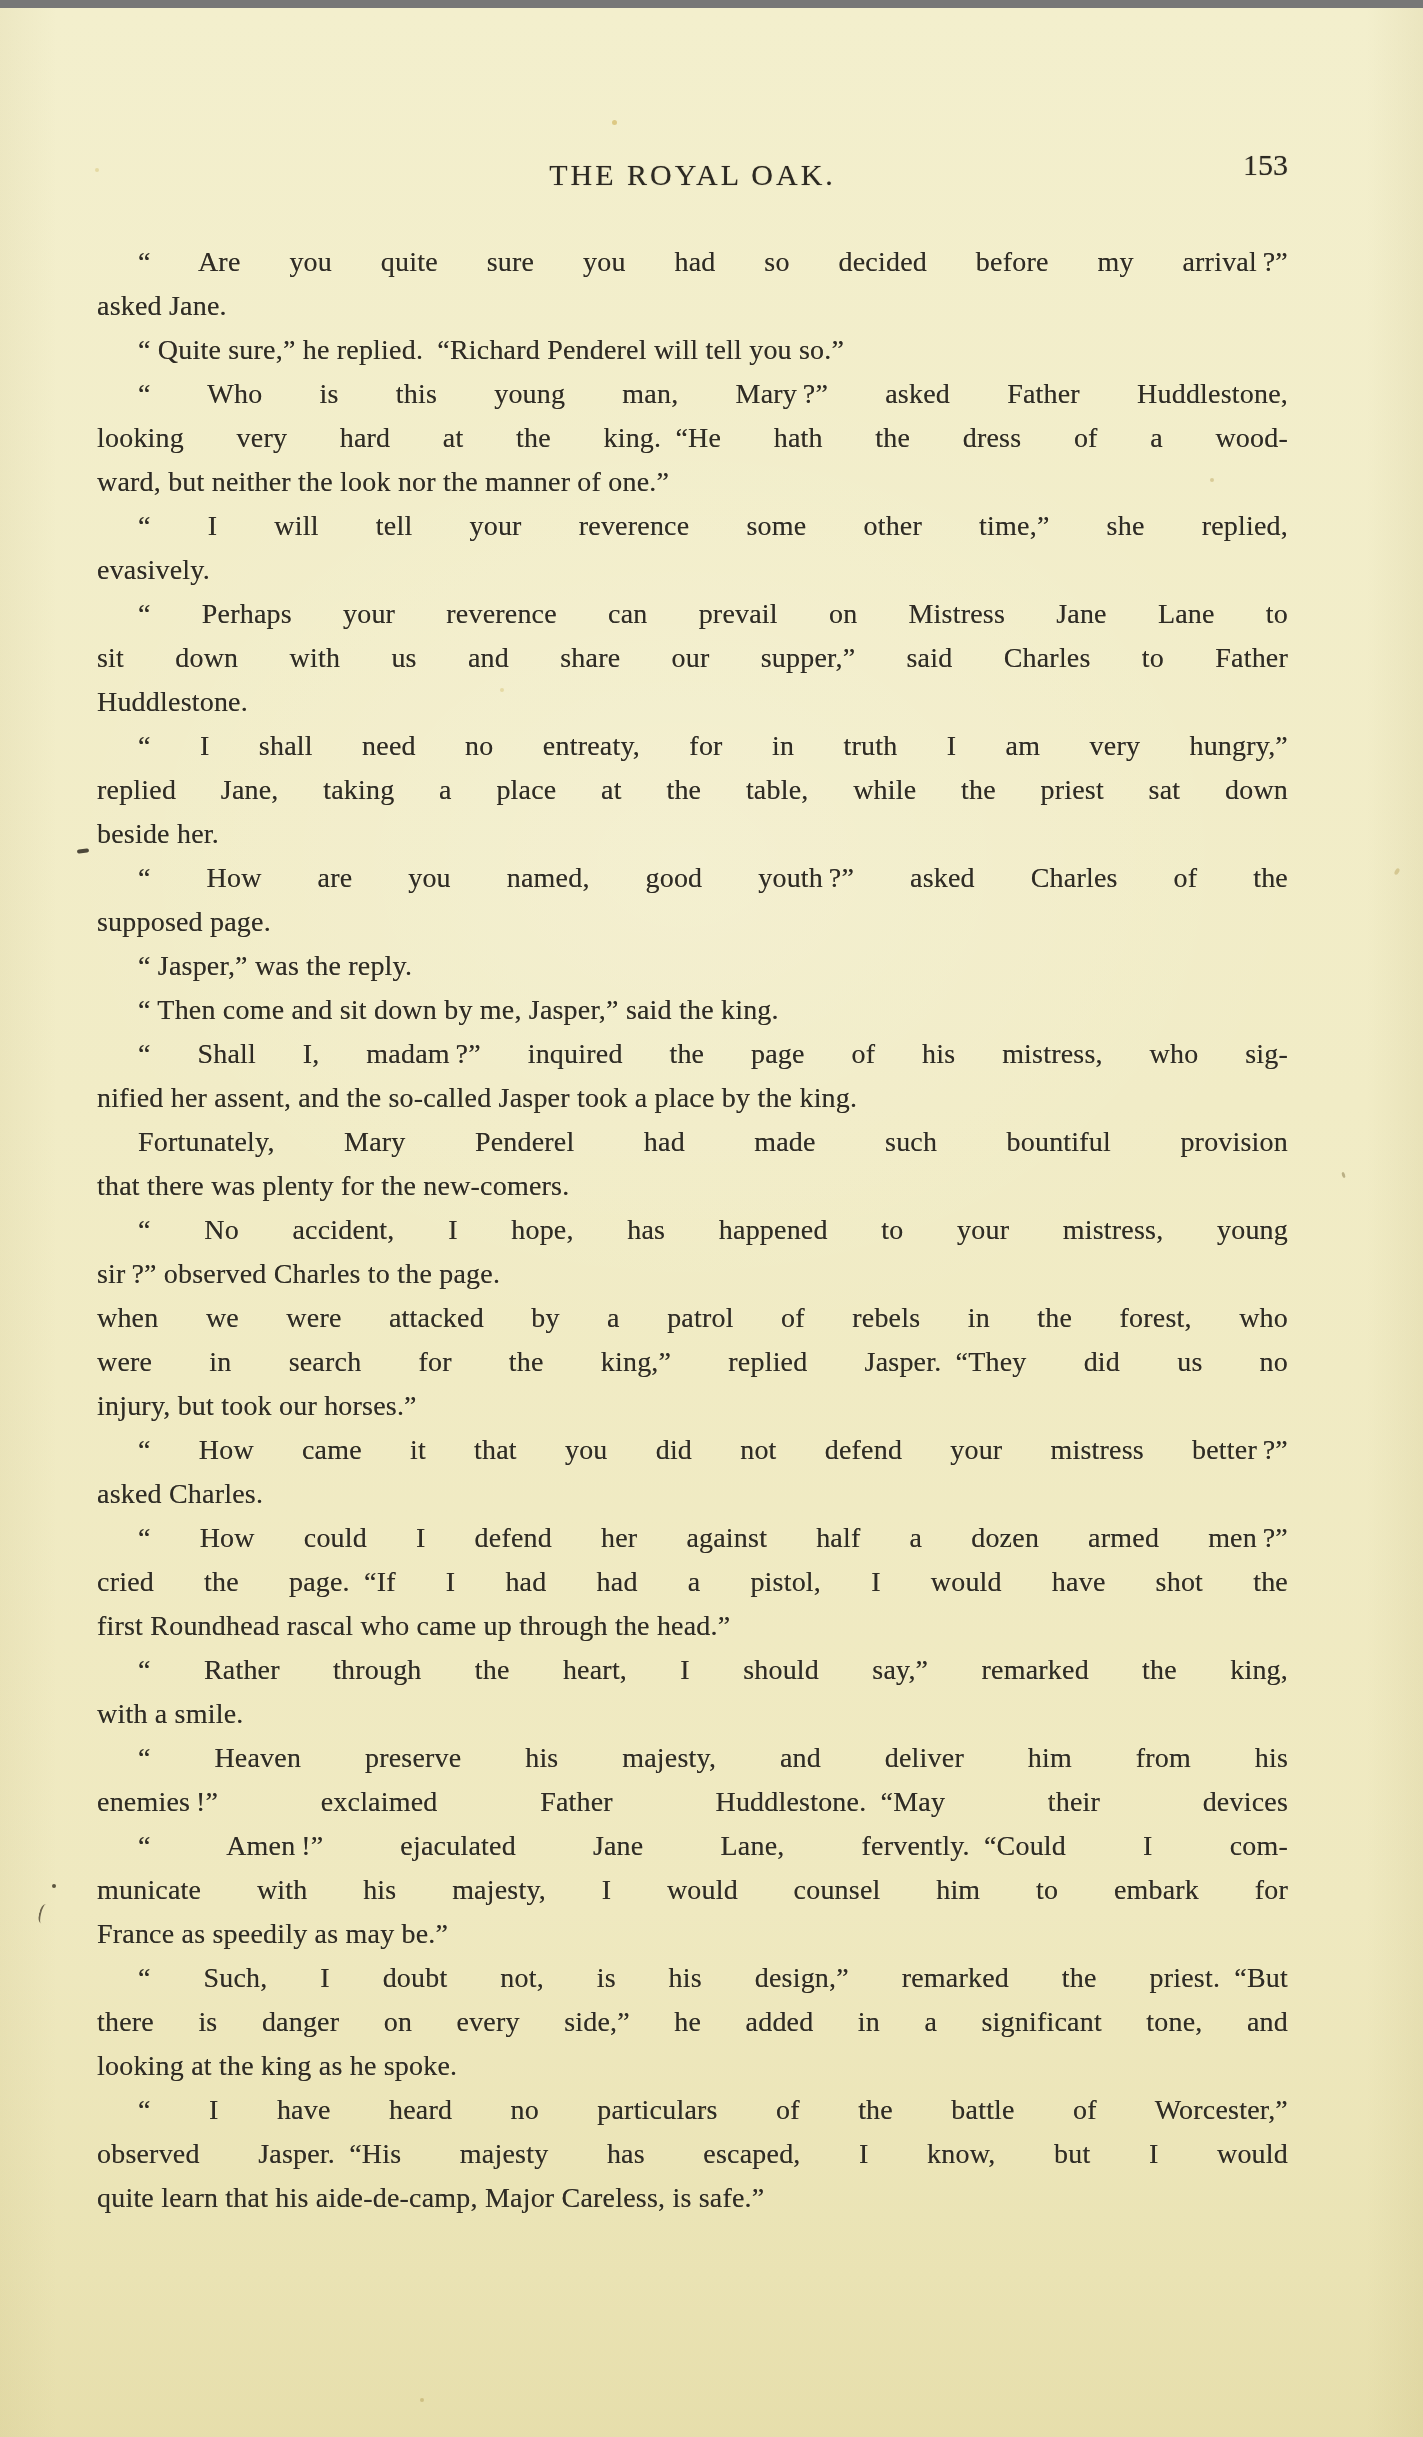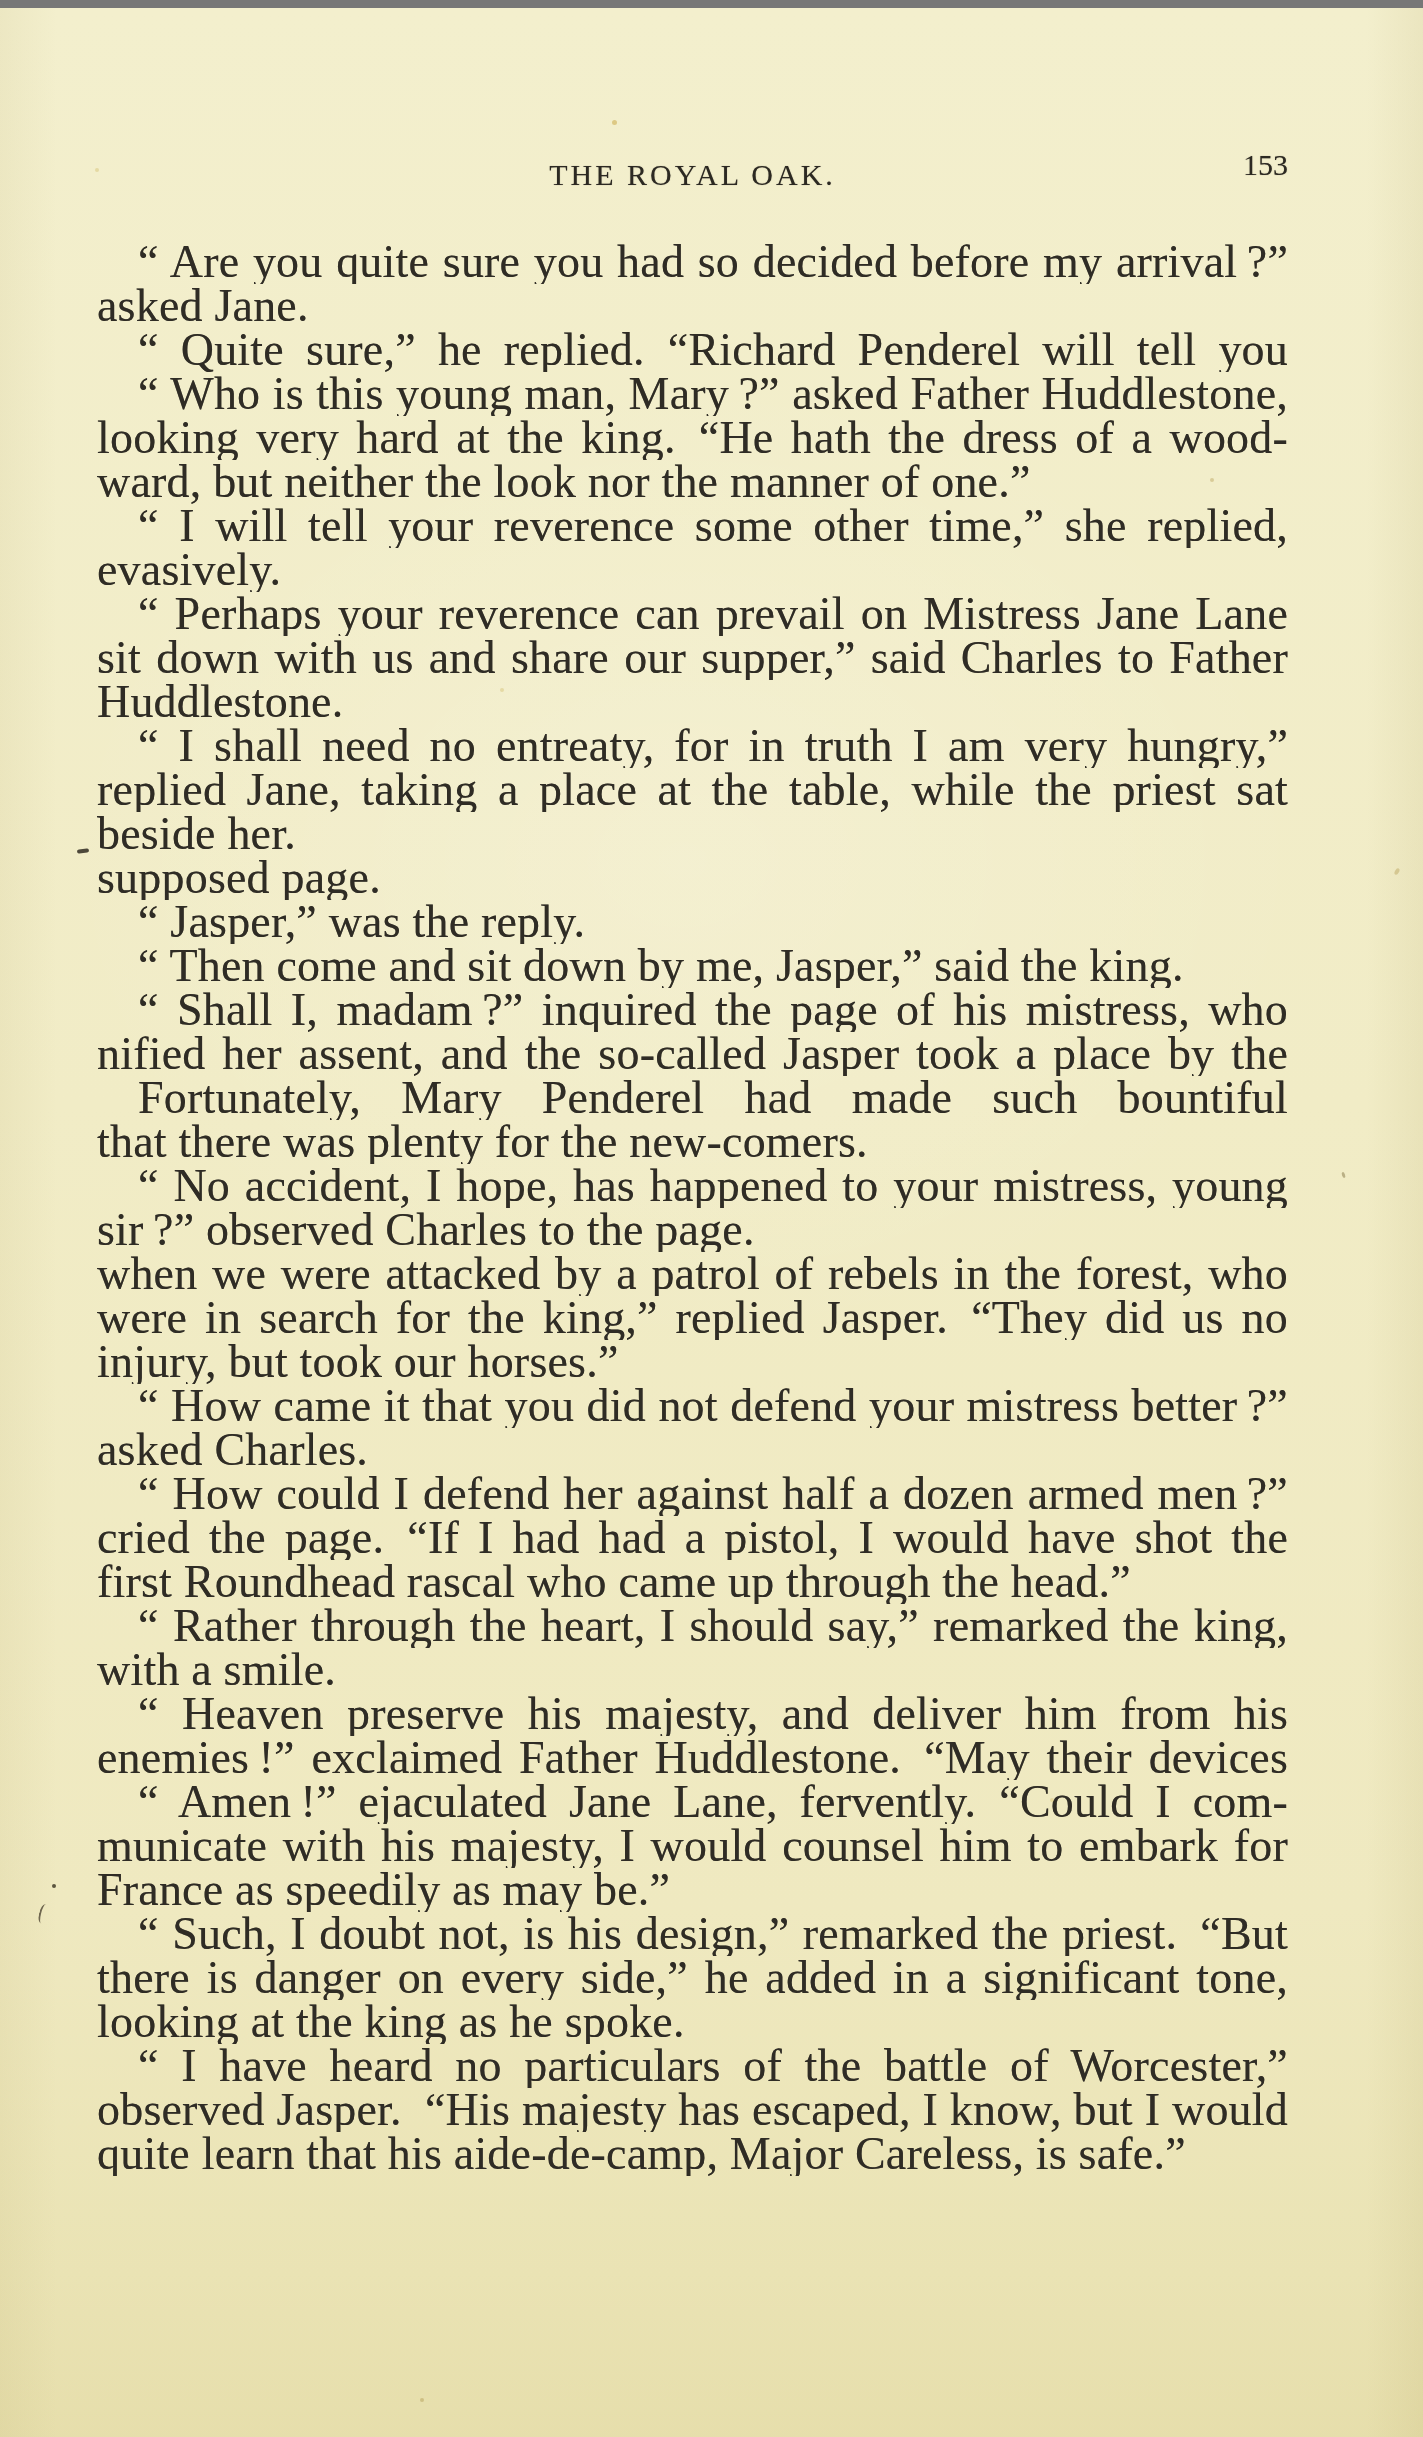--- a/index.html
+++ b/index.html
@@ -39,21 +39,21 @@
     top: 0;
     font-size: 30px;
     color: #2c2922;
     text-shadow: 0 0 1px rgba(44,41,34,0.45);
   }
   .body-text {
     position: absolute;
     left: 97px;
     top: 232px;
     width: 1191px;
-    font-size: 46px;
+    font-size: 28px;
     line-height: 44px;
     letter-spacing: 0.2px;
     text-shadow: 0 0 0.6px rgba(47,44,37,0.55);
   }
   .paragraph { margin: 0; }
   .line {
     height: 44px;
     overflow: hidden;
     text-align: justify;
     text-align-last: justify;
@@ -93,20 +93,21 @@
         <div class="line first">“ Perhaps your reverence can prevail on Mistress Jane Lane to</div>
         <div class="line">sit down with us and share our supper,” said Charles to Father</div>
         <div class="line last">Huddlestone.</div>
       </div>
       <div class="paragraph">
         <div class="line first">“ I shall need no entreaty, for in truth I am very hungry,”</div>
         <div class="line">replied Jane, taking a place at the table, while the priest sat down</div>
         <div class="line last">beside her.</div>
       </div>
       <div class="paragraph">
+        <div class="line first">“ How are you named, good youth ?” asked Charles of the</div>
         <div class="line last">supposed page.</div>
       </div>
       <div class="paragraph">
         <div class="line first last">“ Jasper,” was the reply.</div>
       </div>
       <div class="paragraph">
         <div class="line first last">“ Then come and sit down by me, Jasper,” said the king.</div>
       </div>
       <div class="paragraph">
         <div class="line first">“ Shall I, madam ?” inquired the page of his mistress, who sig-</div>

